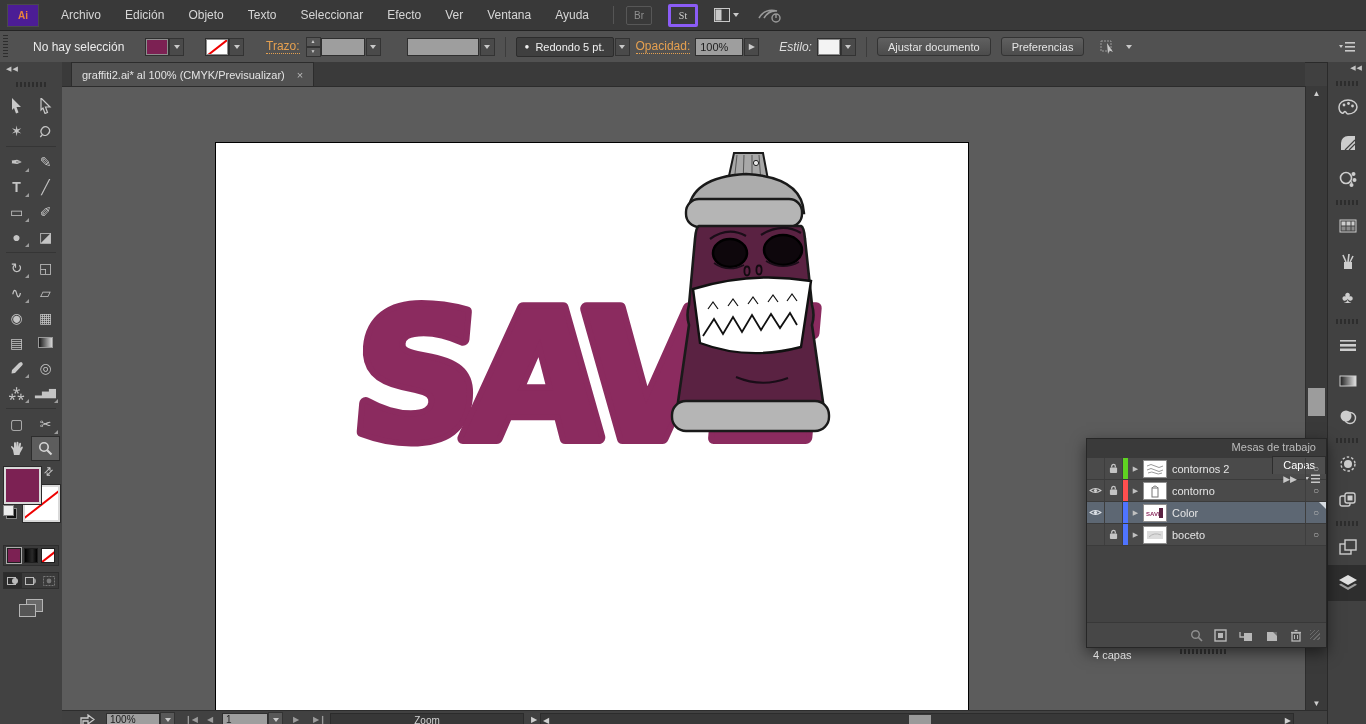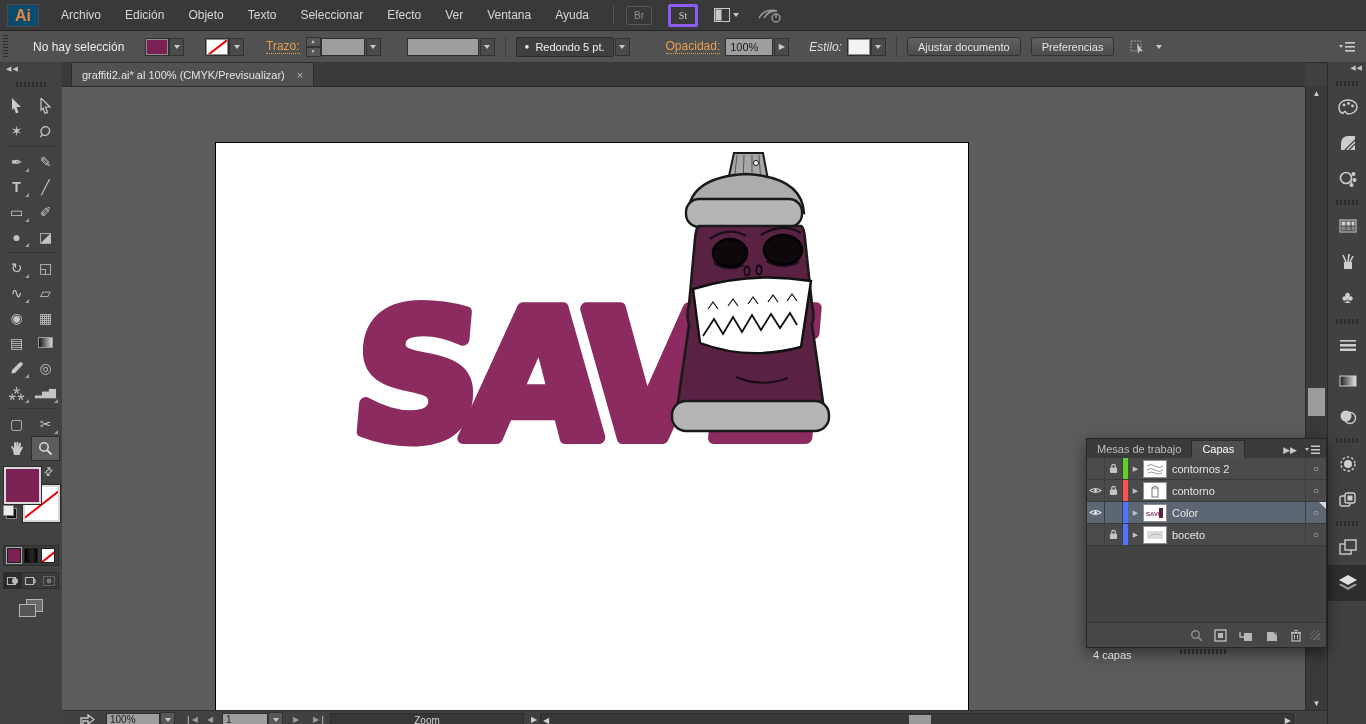--- a/index.html
+++ b/index.html
@@ -3,21 +3,21 @@
 <meta charset="utf-8">
 <style>
   html,body{margin:0;padding:0;background:#2b2b2b;}
   #app{position:relative;width:1366px;height:724px;overflow:hidden;background:#404040;
        font-family:"Liberation Sans",sans-serif;color:#d6d6d6;font-size:12px;
        -webkit-user-select:none;user-select:none;}
   
   .titlebar{position:absolute;left:0;top:0;width:1366px;height:30px;background:#393939;
             border-bottom:1px solid #242424;display:flex;align-items:center;}
   .ai-logo{margin-left:7px;width:30px;height:21px;line-height:21px;text-align:center;
-           background:#0c4a6e;border:1px solid #4a4a4a;color:#e8833b;font-weight:bold;font-size:16px;}
+           background:#4c1d95;border:1px solid #4a4a4a;color:#e8833b;font-weight:bold;font-size:10px;}
   .menus{display:flex;margin-left:10px;height:30px;}
   .menu-item{padding:0 12px;line-height:30px;color:#d6d6d6;cursor:default;}
   .tb-sep{width:1px;height:18px;background:#555;margin:0 12px;}
   .tb-chip{width:24px;height:17px;border-radius:2px;text-align:center;line-height:17px;
            font-size:10px;margin-right:16px;}
   .chip-br{border:1px solid #575757;color:#8f8f8f;}
   .chip-st{border:3px solid #8b5cf6;color:#d0d0d0;font-family:Liberation Serif, serif;}
   .layout-btn{display:flex;align-items:center;margin-right:18px;gap:3px;}
   .caret{width:0;height:0;border-left:4px solid transparent;border-right:4px solid transparent;
          border-top:5px solid #c9c9c9;display:inline-block;}
@@ -116,21 +116,21 @@
   
   .rightdock{position:absolute;left:1327px;top:62px;width:39px;height:662px;background:#414141;border-left:1px solid #2a2a2a;}
   .rd-collapse{height:14px;text-align:right;padding:2px 4px 0 0;font-size:7px;color:#c3c3c3;letter-spacing:1px;}
   .rd-icon{width:39px;height:36px;display:flex;align-items:center;justify-content:center;color:#cdcdcd;cursor:default;}
   .rd-icon.sel{background:#2e2e2e;}
   .rd-grip{width:24px;height:5px;margin:3px auto;
         background:repeating-linear-gradient(90deg,#2d2d2d 0 2px,transparent 2px 4px);}
   
   .layerspanel{position:absolute;left:1086px;top:438px;width:239px;background:#454545;
                border:1px solid #272727;box-shadow:0 5px 14px rgba(0,0,0,.5);}
-  .lp-head{height:19px;background:#3a3a3a;display:flex;align-items:flex-end;font-size:11px;}
+  .lp-head{height:19px;background:#3a3a3a;display:flex;align-items:flex-end;font-size:11px;flex-direction:column;}
   .lp-tab{padding:2px 10px 3px 10px;color:#bdbdbd;cursor:default;}
   .lp-tab.active{background:#4e4e4e;color:#fff;border:1px solid #2d2d2d;border-bottom:none;}
   .lp-headicons{margin-left:auto;display:flex;align-items:center;gap:8px;padding:0 6px 3px 0;color:#c7c7c7;font-size:9px;}
   .lrow{display:flex;align-items:center;height:21px;background:#4a4a4a;border-bottom:1px solid #3b3b3b;font-size:11px;}
   .lrow.sel{background:#5d6773;position:relative;}
   .lrow.sel::after{content:"";position:absolute;right:0;top:0;border-left:7px solid transparent;border-top:7px solid #d6dbe0;}
   .l-eye,.l-lock{width:17px;height:100%;border-right:1px solid #3e3e3e;display:flex;align-items:center;justify-content:center;}
   .l-color{width:5px;height:100%;}
   .l-tri{width:15px;text-align:center;color:#c0c0c0;font-size:7px;}
   .l-thumb{width:22px;height:16px;background:#fff;border:1px solid #8f8f8f;margin-right:5px;overflow:hidden;
@@ -208,21 +208,21 @@
         <span class="caret sm"></span>
       </div>
     <div class="ob-sep"></div>
     <div class="brush-dd">
       <span style="font-size:8px">●</span>
       <span>Redondo 5 pt.</span>
     </div>
     <div class="dd-arrow">
         <span class="caret sm"></span>
       </div>
-    <span class="ob-label" style="margin-left:36px">Opacidad:</span>
+    <span class="ob-label" style="margin-left:6px">Opacidad:</span>
     <div class="ob-field" style="width:38px;margin-left:5px">100%</div>
     <div class="dd-arrow">
         <span style="color:#ccc;font-size:8px">▶</span>
       </div>
     <span class="ob-label plain" style="margin-left:20px">Estilo:</span>
     <div class="swatch-chip" style="background:#f3f3f3;margin-left:6px"></div>
     <div class="dd-arrow">
         <span class="caret sm"></span>
       </div>
     <div class="ob-sep"></div>

